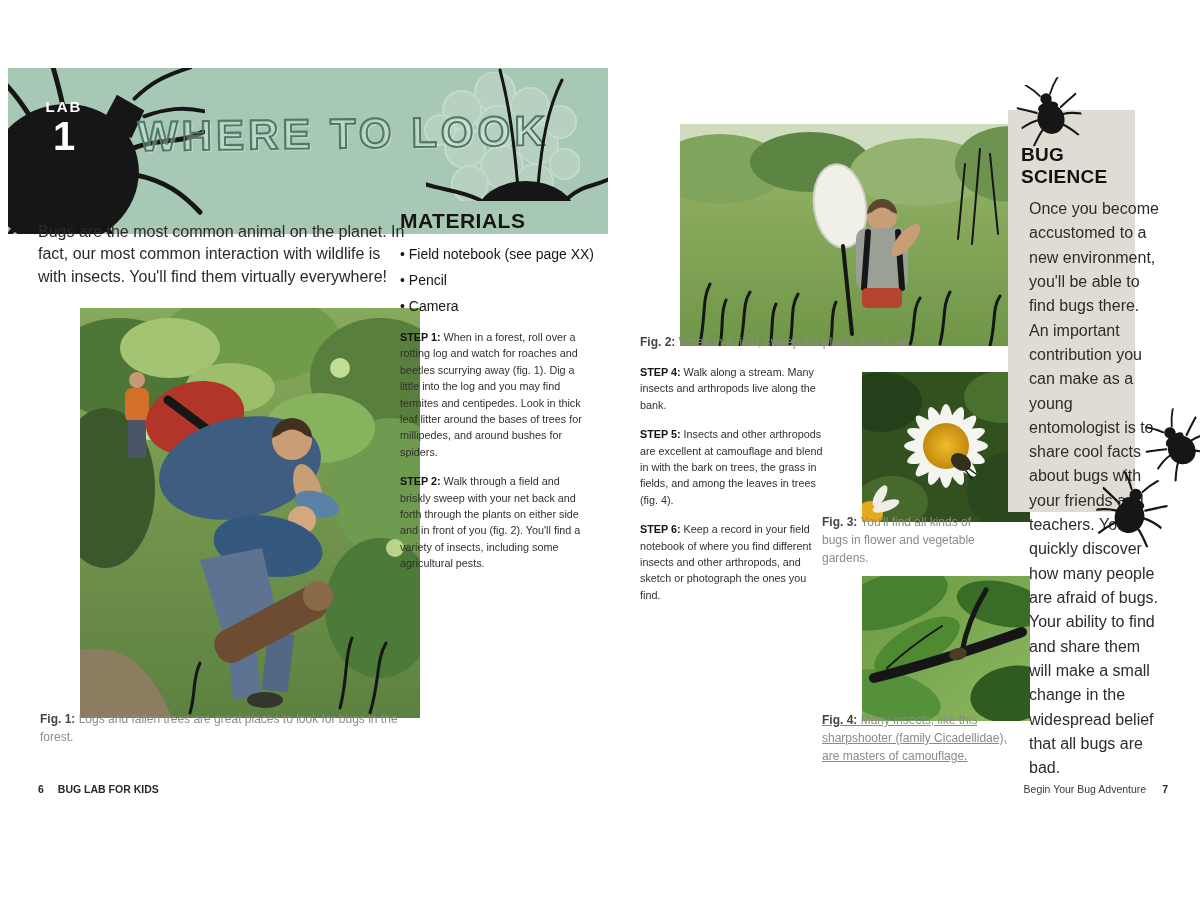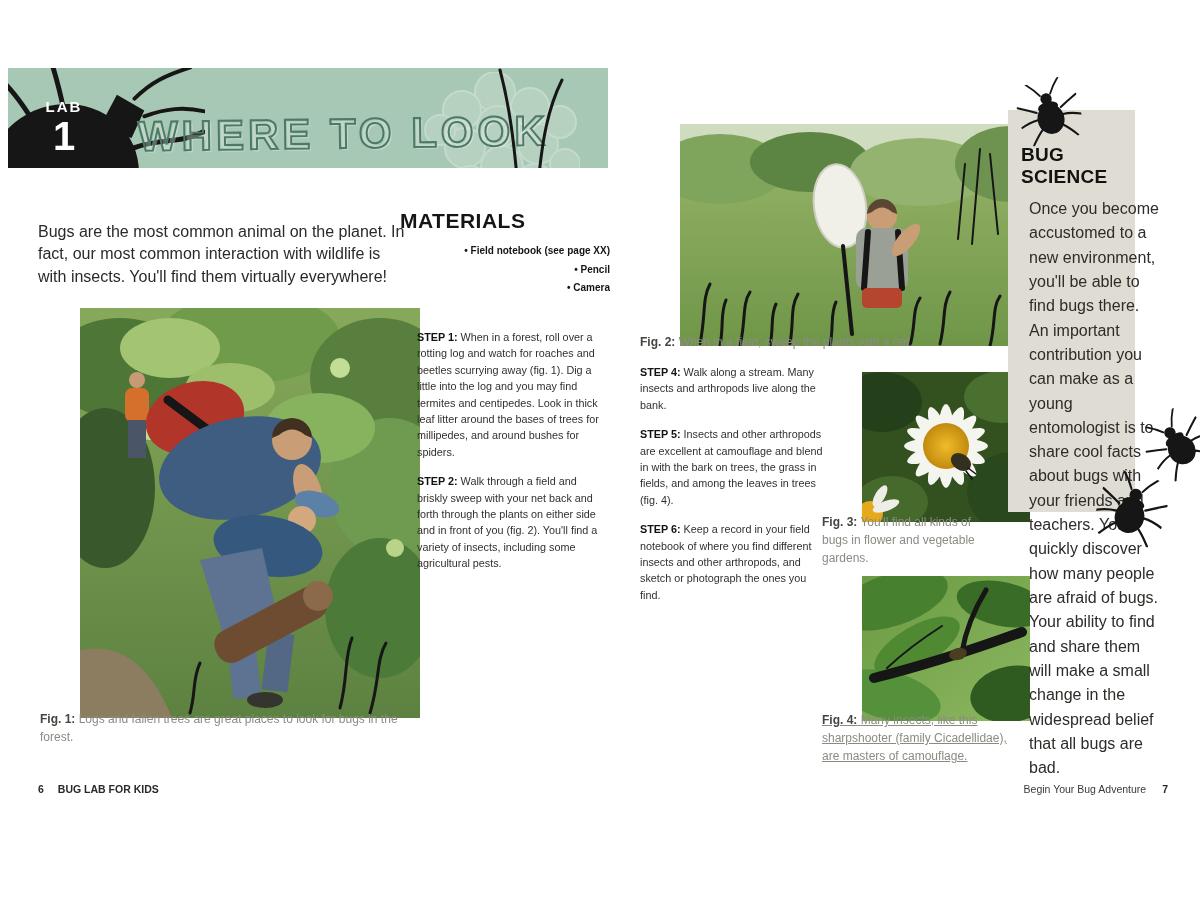--- a/index.html
+++ b/index.html
@@ -1,20 +1,20 @@
 <!DOCTYPE html>
 <html><head>
 <meta charset="utf-8">
 <style>
   html,body{margin:0;padding:0;background:#ffffff;}
   #spread{position:relative;width:1200px;height:900px;background:#ffffff;overflow:hidden;
           font-family:"Liberation Sans",sans-serif;color:#2e2b28;}
 
   
-  .banner{position:absolute;left:8px;top:68px;width:600px;height:100px;background:#a7c8b4;overflow:hidden;}
+  .banner{position:absolute;left:8px;top:68px;width:600px;height:166px;background:#a7c8b4;overflow:hidden;}
   .banner-bug-left{position:absolute;left:-38px;top:-30px;width:235px;height:235px;}
   .lab-block{position:absolute;left:26px;top:31px;width:60px;text-align:center;color:#ffffff;z-index:3;line-height:1;}
   .lab-word{font-size:15px;font-weight:bold;letter-spacing:2px;}
   .lab-num{font-size:40px;font-weight:bold;margin-top:2px;}
   .banner-title{position:absolute;left:130px;top:42px;font-size:42px;font-weight:bold;letter-spacing:4px;
     white-space:nowrap;color:rgba(167,200,180,0.05);-webkit-text-stroke:2px #4d7a66;
     text-shadow:2px 2px 0 rgba(255,255,255,0.30);transform:rotate(-0.8deg);z-index:2;}
   .banner-cluster{position:absolute;left:402px;top:4px;width:170px;height:129px;z-index:1;}
   .banner-bug-right{position:absolute;left:418px;top:0;width:192px;height:133px;z-index:2;}
 
@@ -30,25 +30,25 @@
   .caption{position:absolute;font-size:12px;line-height:1.5;color:#8b8b84;margin:0;}
   .caption strong{color:#45443f;}
   .cap1{left:40px;top:710px;width:390px;}
   .cap2{left:640px;top:333px;width:330px;}
   .cap3{left:822px;top:513px;width:178px;}
   .cap4{left:822px;top:711px;width:192px;text-decoration:underline;}
 
   .materials{position:absolute;left:400px;top:209px;width:210px;}
   .materials h2{margin:0;font-size:21px;font-weight:bold;color:#171513;letter-spacing:0.5px;}
   .materials ul{margin:9px 0 0 0;padding:0;list-style:none;}
-  .materials li{font-size:10px;font-weight:bold;color:#171513;line-height:1.85;text-align:right;}
+  .materials li{font-size:14px;font-weight:normal;color:#171513;line-height:1.85;}
   .materials li::before{content:"• ";}
 
   .steps{position:absolute;width:186px;}
-  .steps-left{left:400px;top:329px;margin-left:17px;}
+  .steps-left{left:400px;top:329px;}
   .steps-right{left:640px;top:364px;}
   .step{margin:0 0 13px 0;font-size:10.8px;line-height:1.52;color:#33302d;}
   .step strong{color:#151311;}
 
   
   .sidebar{position:absolute;left:1008px;top:110px;width:127px;height:402px;background:#dfddd3;box-sizing:border-box;
            padding:34px 8px 0 13px;}
   .sidebar h2{margin:0 0 9px 0;font-size:19px;font-weight:bold;color:#14120f;letter-spacing:0.3px;}
   .sidebar p{margin:8px;font-size:16px;line-height:1.52;color:#2e2b28;width:133px;}
 

